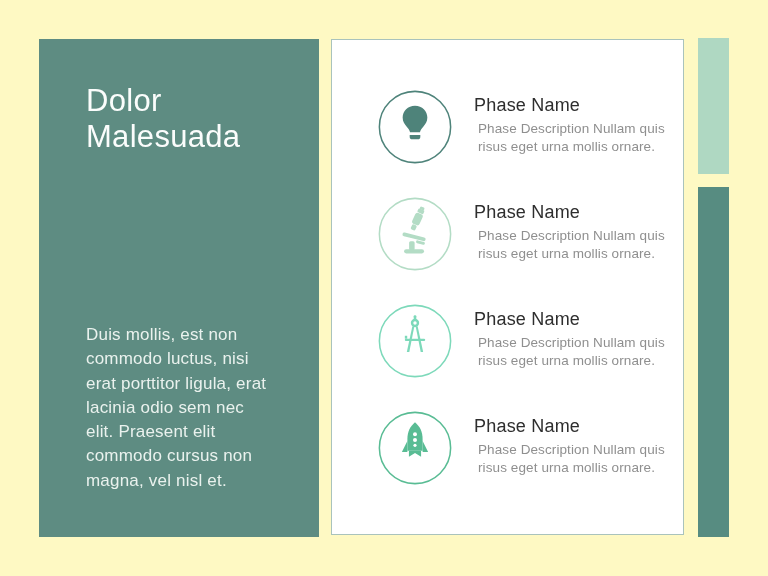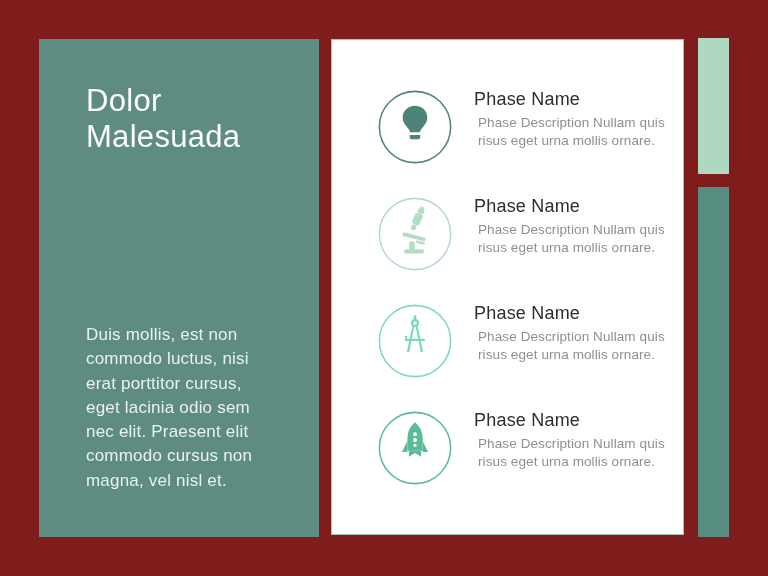--- a/index.html
+++ b/index.html
@@ -1,21 +1,21 @@
 <!DOCTYPE html>
 <html><head>
 <meta charset="utf-8">
 <style>
   html,body{margin:0;padding:0;}
   body{
     width:768px;height:576px;position:relative;overflow:hidden;
     background:#ffffff;
     font-family:"Liberation Sans", sans-serif;
   }
-  .slide{position:absolute;inset:0;background:#7f1d1d;}
+  .slide{position:absolute;inset:0;background:#fef9c3;}
 
   
   .left-panel{
     position:absolute;left:39px;top:39px;width:280px;height:498px;
     background:#5E8C82;
   }
   .panel-title{
     position:absolute;left:47px;top:44px;width:205px;
     color:#FBFDFC;font-size:31px;line-height:36px;font-weight:300;
     letter-spacing:0.3px;
@@ -26,21 +26,21 @@
     letter-spacing:0.2px;
   }
 
   
   .phases-card{
     position:absolute;left:331px;top:39px;width:353px;height:496px;
     background:#ffffff;border:1px solid #A9C3BC;box-sizing:border-box;
   }
   .phase-row{
     position:absolute;left:45px;height:76px;
-    display:flex;align-items:flex-start;gap:21px;
+    display:flex;align-items:center;gap:21px;
   }
   .phase-row.r0{top:49px;}
   .phase-row.r1{top:156px;}
   .phase-row.r2{top:263px;}
   .phase-row.r3{top:370px;}
   .phase-icon{width:76px;height:76px;flex:0 0 76px;display:block;}
   .phase-text{width:200px;}
   .phase-name{
     color:#2E2E2E;font-size:18px;line-height:21px;font-weight:400;
     margin:0 0 3px 0;letter-spacing:0.2px;
@@ -60,21 +60,21 @@
     background:#578C81;
   }
 </style>
 </head>
 <body>
 
 <div class="slide">
 
   <div class="left-panel">
     <div class="panel-title">Dolor Malesuada</div>
-    <div class="panel-body">Duis mollis, est non commodo luctus, nisi erat porttitor cursus, eget lacinia odio sem nec elit. Praesent elit commodo cursus non magna, vel nisl et.</div>
+    <div class="panel-body">Duis mollis, est non commodo luctus, nisi erat porttitor ligula, erat lacinia odio sem nec elit. Praesent elit commodo cursus non magna, vel nisl et.</div>
   </div>
 
   <div class="phases-card">
 
     <div class="phase-row r0">
       <svg class="phase-icon" viewBox="0 0 80 80">
         <circle cx="40" cy="40" r="37.5" fill="none" stroke-width="1.6" stroke="#4E837A"></circle>
         <g fill="#4E837A">
           <path d="M40 17.5c-7.6 0-13 5.6-13 12.6 0 4.6 2.2 7.2 4.3 9.6 1.5 1.8 3 3.5 3.5 5.8h10.4c.5-2.3 2-4 3.5-5.8 2.1-2.4 4.3-5 4.3-9.6 0-7-5.4-12.6-13-12.6z"></path>
           <path d="M34.4 48.3h11.2v1.9a2.8 2.8 0 0 1-2.8 2.8h-5.6a2.8 2.8 0 0 1-2.8-2.8z"></path>

